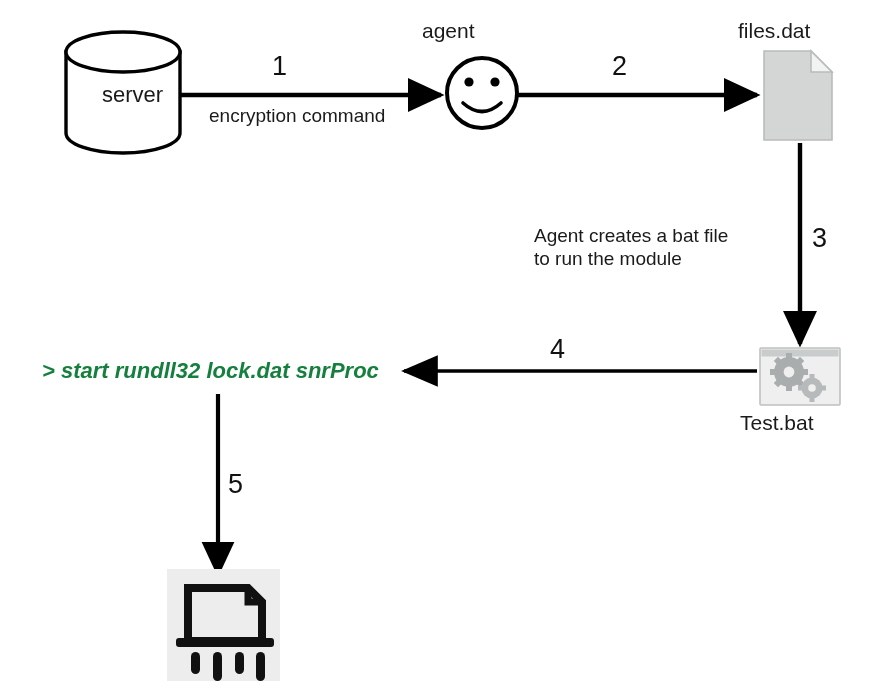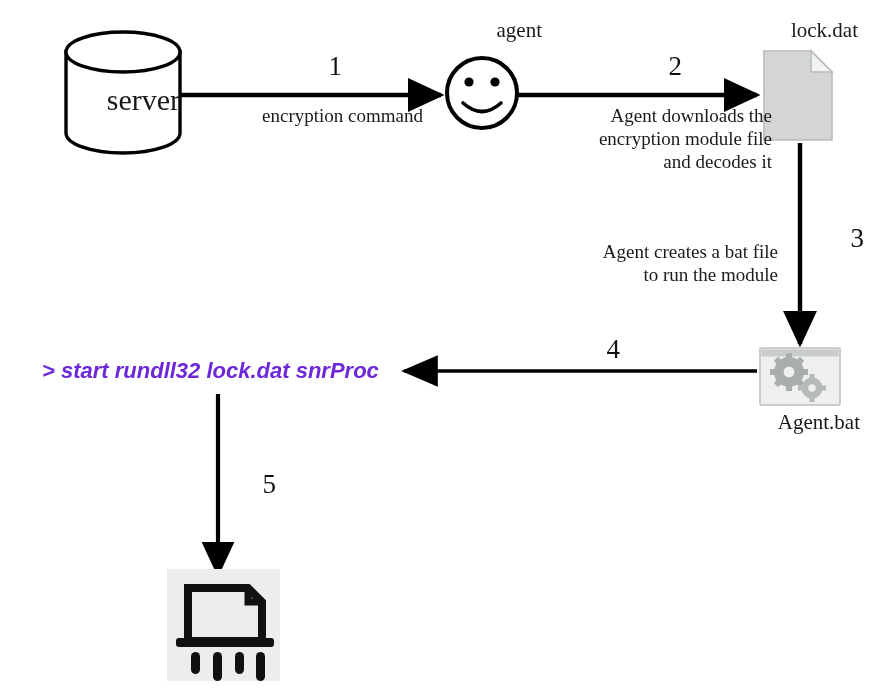--- a/index.html
+++ b/index.html
@@ -15,36 +15,36 @@
     position: relative;
     width: 889px;
     height: 698px;
     background: #ffffff;
     overflow: hidden;
   }
   .abs { position: absolute; }
 
   
   .lbl {
-    font-family: Liberation Serif, serif;
+    font-family: Liberation Sans, sans-serif;
     color: #1a1a1a;
-    text-align: right;
+    text-align: left;
     line-height: 1.22;
     white-space: pre-line;
   }
   .node-name { font-size: 21px; }
   .step-num  { font-size: 27px; color:#111; }
   .edge-text { font-size: 19px; }
-  .cyl-text  { font-size: 30px; }
+  .cyl-text  { font-size: 22px; padding-left: 36px; }
   .cmd-text {
     font-family: "Liberation Sans", sans-serif;
     font-size: 22px;
     font-weight: bold;
     font-style: italic;
-    color: #6d28d9;
+    color: #15803d;
     white-space: nowrap;
   }
 
   
   #vec {
     position: absolute;
     left: 0; top: 0;
     width: 889px; height: 698px;
   }
 </style>
@@ -131,35 +131,32 @@
       <rect x="213" y="652" width="9" height="29" rx="4.5" fill="#111"></rect>
       <rect x="235" y="652" width="9" height="22" rx="4.5" fill="#111"></rect>
       <rect x="256" y="652" width="9" height="29" rx="4.5" fill="#111"></rect>
     </g>
   </svg>
 
   <div class="abs lbl cyl-text" style="left:66px; top:82px; width:114px;">server</div>
 
   <div class="abs lbl node-name" style="left:422px; top:18px; width:120px;">agent</div>
 
-  <div class="abs lbl node-name" style="left:738px; top:18px; width:120px;">lock.dat</div>
+  <div class="abs lbl node-name" style="left:738px; top:18px; width:120px;">files.dat</div>
 
-  <div class="abs lbl node-name" style="left:740px; top:410px; width:120px;">Agent.bat</div>
+  <div class="abs lbl node-name" style="left:740px; top:410px; width:120px;">Test.bat</div>
 
   <div class="abs cmd-text" style="left:42px; top:358px;">&gt; start rundll32 lock.dat snrProc</div>
 
   <div class="abs lbl step-num" style="left:272px; top:50px; width:70px;">1</div>
-  <div class="abs lbl edge-text" style="left:195px; top:104px; width:228px;">encryption command</div>
+  <div class="abs lbl edge-text" style="left:209px; top:104px; width:228px;">encryption command</div>
 
   <div class="abs lbl step-num" style="left:612px; top:50px; width:70px;">2</div>
-  <div class="abs lbl edge-text" style="left:522px; top:104px; width:250px;">Agent downloads the
-encryption module file
-and decodes it</div>
 
   <div class="abs lbl step-num" style="left:812px; top:222px; width:52px;">3</div>
-  <div class="abs lbl edge-text" style="left:534px; top:240px; width:244px;">Agent creates a bat file
+  <div class="abs lbl edge-text" style="left:534px; top:224px; width:244px;">Agent creates a bat file
 to run the module</div>
 
   <div class="abs lbl step-num" style="left:550px; top:333px; width:70px;">4</div>
 
   <div class="abs lbl step-num" style="left:228px; top:468px; width:48px;">5</div>
 
 </div>
 
 </body></html>

